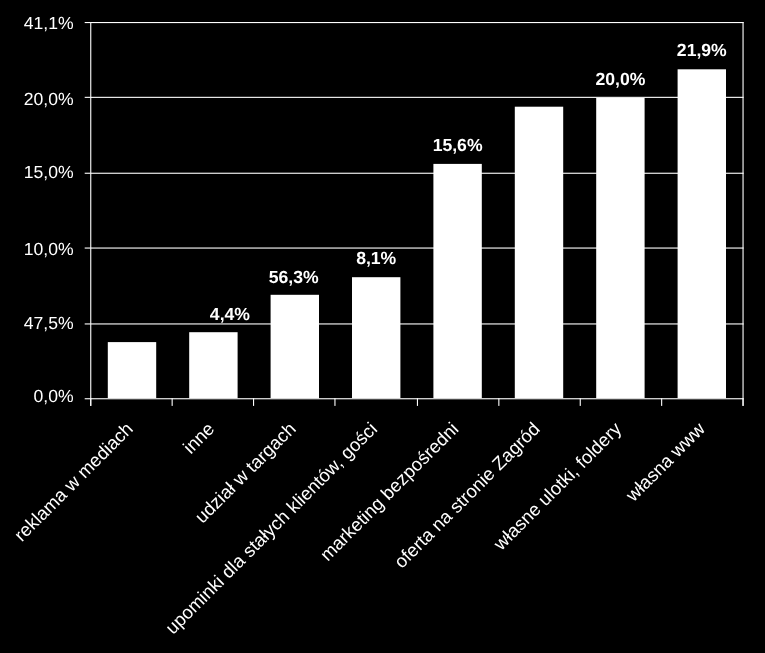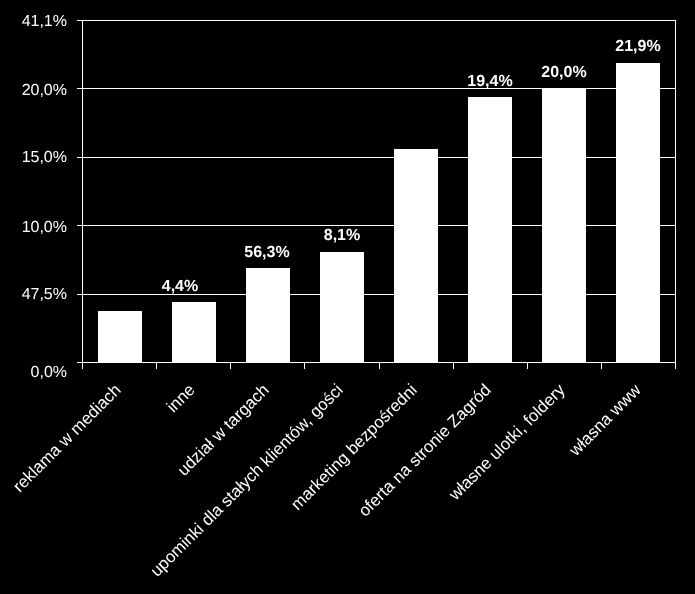--- a/index.html
+++ b/index.html
@@ -33,21 +33,21 @@
   <div class="gridline" style="top:88px"></div>
   <div class="gridline" style="top:20px"></div>
 
   <div class="ytick" style="top:362px"></div>
   <div class="ytick" style="top:294px"></div>
   <div class="ytick" style="top:225px"></div>
   <div class="ytick" style="top:157px"></div>
   <div class="ytick" style="top:88px"></div>
   <div class="ytick" style="top:20px"></div>
 
-  <div class="ylabel" style="top:365px">0,0%</div>
+  <div class="ylabel" style="top:353px">0,0%</div>
   <div class="ylabel" style="top:287px">47,5%</div>
   <div class="ylabel" style="top:220px">10,0%</div>
   <div class="ylabel" style="top:150px">15,0%</div>
   <div class="ylabel" style="top:83px">20,0%</div>
   <div class="ylabel" style="top:14px">41,1%</div>
 
   <div class="axis-line" style="left:82px"></div>
   <div class="axis-line" style="left:675px"></div>
 
   <div class="xtick" style="left:82px"></div>
@@ -62,24 +62,24 @@
 
   <div class="bar" style="left:98px;top:311px;height:51px"></div>
   <div class="bar" style="left:172px;top:302px;height:60px"></div>
   <div class="bar" style="left:246px;top:268px;height:94px"></div>
   <div class="bar" style="left:320px;top:252px;height:110px"></div>
   <div class="bar" style="left:394px;top:149px;height:213px"></div>
   <div class="bar" style="left:468px;top:97px;height:265px"></div>
   <div class="bar" style="left:542px;top:89px;height:273px"></div>
   <div class="bar" style="left:616px;top:63px;height:299px"></div>
 
-  <div class="dlabel" style="left:120px;top:279px">4,4%</div>
+  <div class="dlabel" style="left:149px;top:279px">4,4%</div>
   <div class="dlabel" style="left:207px;top:245px">56,3%</div>
   <div class="dlabel" style="left:282px;top:228px">8,1%</div>
-  <div class="dlabel" style="left:430px;top:74px">19,4%</div>
+  <div class="dlabel" style="left:356px;top:125px">15,6%</div>
   <div class="dlabel" style="left:504px;top:65px">20,0%</div>
   <div class="dlabel" style="left:578px;top:39px">21,9%</div>
 
   <div class="xlabel" style="left:-288px">reklama w mediach</div>
   <div class="xlabel" style="left:-214px">inne</div>
   <div class="xlabel" style="left:-140px">udział w targach</div>
   <div class="xlabel" style="left:-66px">upominki dla stałych klientów, gości</div>
   <div class="xlabel" style="left:8px">marketing bezpośredni</div>
   <div class="xlabel" style="left:82px">oferta na stronie Zagród</div>
   <div class="xlabel" style="left:156px">własne ulotki, foldery</div>

